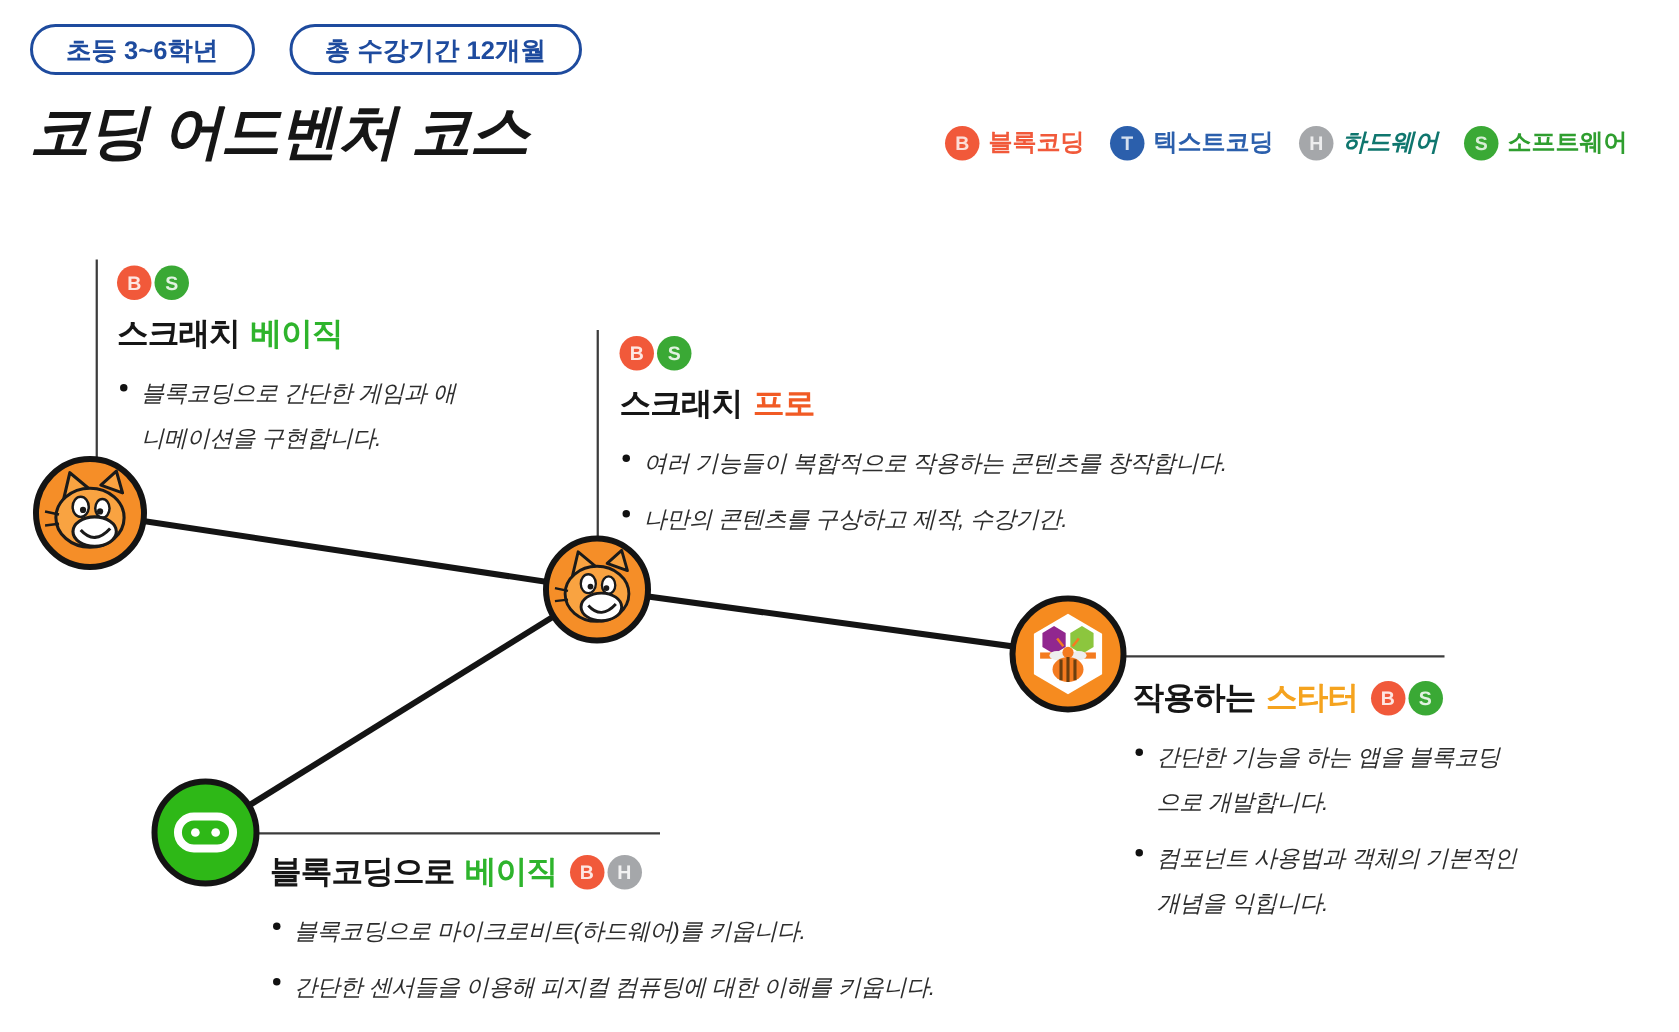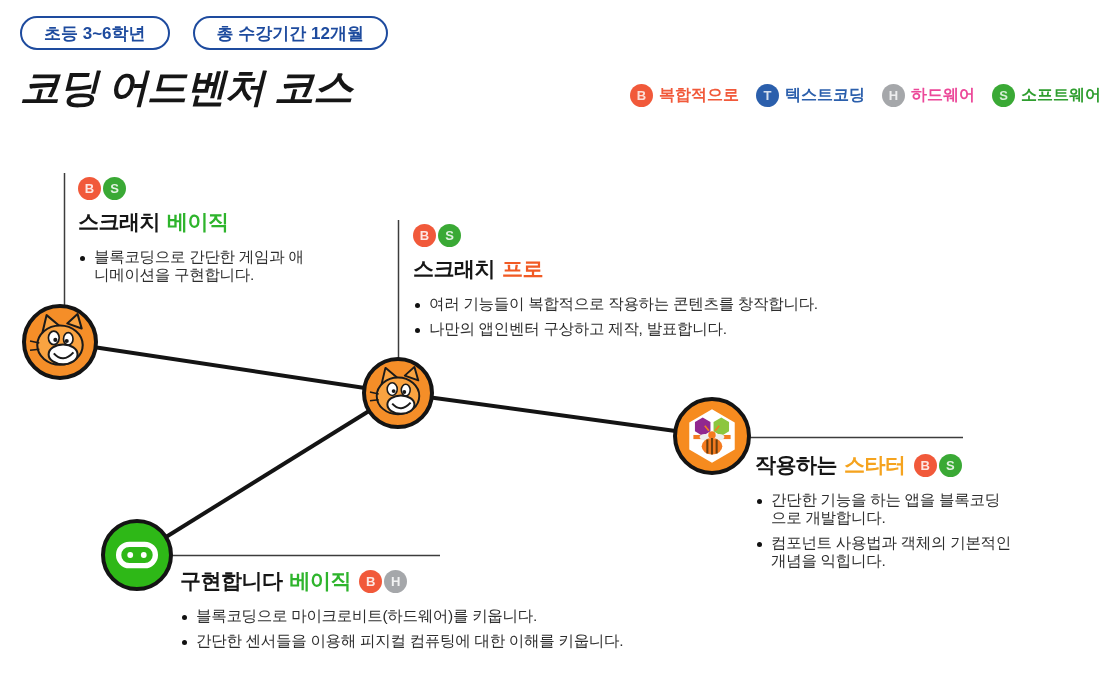--- a/index.html
+++ b/index.html
@@ -25,21 +25,21 @@
   
   .legend { position:absolute; left:630px; top:84px; display:flex; align-items:center; gap:17px; }
   .legend-item { display:flex; align-items:center; gap:6px; }
   .lg-circle {
     width:23px; height:23px; border-radius:50%; display:flex; align-items:center; justify-content:center;
     color:rgba(255,255,255,.8); font-size:13px; font-weight:bold;
   }
   .legend-label { font-size:16px; font-weight:bold; white-space:nowrap; }
   .c-B { background:#f1593a; } .t-B { color:#f1593a; }
   .c-T { background:#2b5fac; } .t-T { color:#2b5fac; }
-  .c-H { background:#a5a7aa; } .t-H { color:#ec4899; }
+  .c-H { background:#a5a7aa; } .t-H { color:#0f766e;font-style:italic; }
   .c-S { background:#3aa935; } .t-S { color:#2f9e2f; }
 
   
   svg.lines { position:absolute; left:0; top:0; }
 
   
   .node {
     position:absolute; border-radius:50%; border:4px solid #141414;
     display:flex; align-items:center; justify-content:center;
   }
@@ -59,22 +59,22 @@
     display:flex; align-items:center; letter-spacing:-0.5px;
   }
   .tags-row + .course-title { margin-top:8px; }
   .accent { margin-left:7px; }
   .accent-green { color:#2eb42c;text-align:center; }
   .accent-orangered { color:#f15a24; }
   .accent-amber { color:#f5a31e; }
   .inline-tags { display:inline-flex; gap:2px; margin-left:8px; }
   ul.bullets { list-style:none; margin-top:12px; }
   ul.bullets li {
-    position:relative; padding-left:16px; font-size:15.5px; line-height:18px;
-    color:#2d2d2d; margin-bottom:7px; letter-spacing:-0.3px;
+    position:relative; padding-left:16px; font-size:15.5px; line-height:30px;
+    color:#2d2d2d; margin-bottom:7px; letter-spacing:-0.3px;font-style:italic;
   }
   ul.bullets li::before {
     content:""; position:absolute; left:2px; top:8px; width:5px; height:5px;
     border-radius:50%; background:#111;
   }
   .w225 { width:232px; }
   .w265 { width:262px; }
 </style>
 </head>
 <body>
@@ -84,21 +84,21 @@
   <div class="header-badges">
     <div class="pill">초등 3~6학년</div>
     <div class="pill">총 수강기간 12개월</div>
   </div>
 
   <h1 class="page-title">코딩 어드벤처 코스</h1>
 
   <div class="legend">
     <div class="legend-item">
       <span class="lg-circle c-B">B</span>
-      <span class="legend-label t-B">복합적으로</span>
+      <span class="legend-label t-B">블록코딩</span>
     </div>
     <div class="legend-item">
       <span class="lg-circle c-T">T</span>
       <span class="legend-label t-T">텍스트코딩</span>
     </div>
     <div class="legend-item">
       <span class="lg-circle c-H">H</span>
       <span class="legend-label t-H">하드웨어</span>
     </div>
     <div class="legend-item">
@@ -197,42 +197,42 @@
     <div class="tags-row">
       <span class="tag c-B">B</span>
       <span class="tag c-S">S</span>
     </div>
     <div class="course-title">
       <span>스크래치</span>
       <span class="accent accent-orangered">프로</span>
     </div>
     <ul class="bullets">
       <li>여러 기능들이 복합적으로 작용하는 콘텐츠를 창작합니다.</li>
-      <li>나만의 앱인벤터 구상하고 제작, 발표합니다.</li>
+      <li>나만의 콘텐츠를 구상하고 제작, 수강기간.</li>
     </ul>
   </div>
 
   <div class="course-block" style="left:755px; top:451px;">
     <div class="course-title">
       <span>작용하는</span>
       <span class="accent accent-amber">스타터</span>
       <span class="inline-tags">
         <span class="tag c-B">B</span>
         <span class="tag c-S">S</span>
       </span>
     </div>
     <ul class="bullets w265">
       <li>간단한 기능을 하는 앱을 블록코딩 으로 개발합니다.</li>
       <li>컴포넌트 사용법과 객체의 기본적인 개념을 익힙니다.</li>
     </ul>
   </div>
 
   <div class="course-block" style="left:180px; top:567px;">
     <div class="course-title">
-      <span>구현합니다</span>
+      <span>블록코딩으로</span>
       <span class="accent accent-green">베이직</span>
       <span class="inline-tags">
         <span class="tag c-B">B</span>
         <span class="tag c-H">H</span>
       </span>
     </div>
     <ul class="bullets">
       <li>블록코딩으로 마이크로비트(하드웨어)를 키웁니다.</li>
       <li>간단한 센서들을 이용해 피지컬 컴퓨팅에 대한 이해를 키웁니다.</li>
     </ul>

